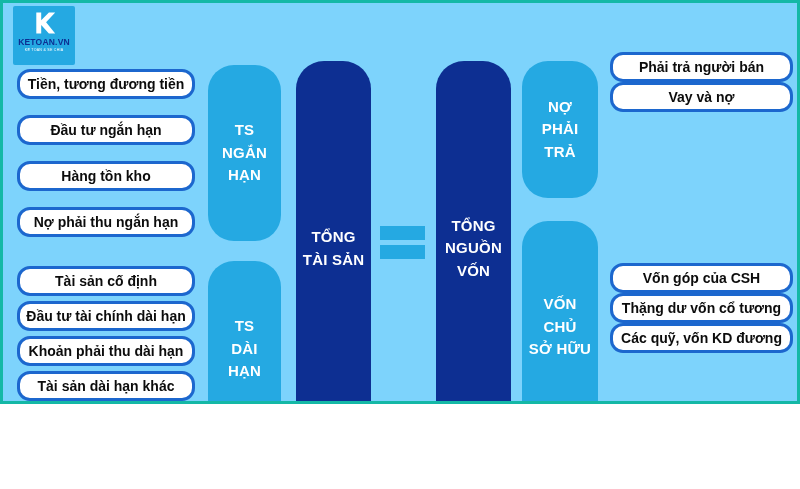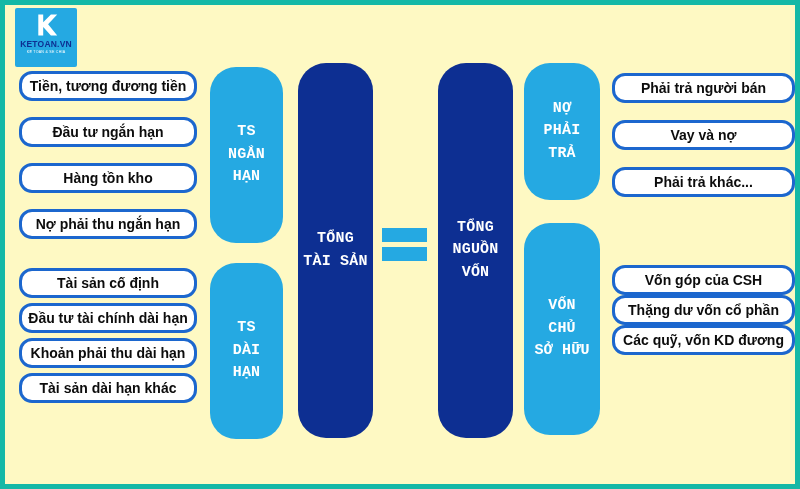--- a/index.html
+++ b/index.html
@@ -1,20 +1,20 @@
 <!DOCTYPE html>
 <html><head>
 <meta charset="utf-8">
 <style>
   html,body { margin:0; padding:0; background:#ffffff; }
   .canvas {
-    position:relative; width:800px; height:489px;
-    background:#fef9c3; overflow:hidden;
+    position:relative; width:800px; height:404px;
+    background:#7dd3fc; overflow:hidden;
     font-family:"Liberation Sans", sans-serif;
-    border:5px solid #14b8a6; box-sizing:border-box;
+    border:3px solid #14b8a6; box-sizing:border-box;
   }
 
   
   .logo {
     position:absolute; left:10px; top:3px; width:62px; height:59px;
     background:#25A9E2; border-radius:2px;
     display:flex; flex-direction:column; align-items:center; justify-content:flex-start;
   }
   .logo svg { margin-top:3px; }
   .logo .brand {
@@ -23,37 +23,37 @@
   }
   .logo .tagline {
     color:#ffffff; font-size:6px; transform:scale(.6); transform-origin:center top;
     line-height:1; margin-top:1px; white-space:nowrap; letter-spacing:.4px;
   }
 
   
   .stack { position:absolute; display:flex; flex-direction:column; }
   .stack-left-1  { left:14px;  top:66px;  width:178px; gap:16px;   }
   .stack-left-2  { left:14px;  top:263px; width:178px; gap:5px; }
-  .stack-right-1 { left:607px; top:68px;  width:183px; gap:17px;   }
+  .stack-right-1 { left:607px; top:49px;  width:183px;   }
   .stack-right-2 { left:607px; top:260px; width:183px;   }
   .item-box {
     height:30px; box-sizing:border-box;
     background:#ffffff; border:3px solid #1C67CE; border-radius:13px;
     display:flex; align-items:center; justify-content:center;
     font-size:14px; font-weight:bold; color:#0c0c0c;
     white-space:nowrap; padding:0 13px;
   }
 
   
   .pill {
     position:absolute; border-radius:26px; color:#ffffff; font-weight:bold;
     display:flex; flex-direction:column; align-items:center; justify-content:center;
     text-align:center; letter-spacing:.2px;
   }
-  .pill div { line-height:1.5;font-family:Liberation Mono, monospace; }
+  .pill div { line-height:1.5; }
   .pill-light { background:#25A9E2; font-size:15px; }
   .pill-dark  { background:#0D2F92; font-size:15px; border-radius:28px; }
 
   .pill-ts-ngan { left:205px; top:62px;  width:73px; height:176px; }
   .pill-ts-dai  { left:205px; top:258px; width:73px; height:176px; }
   .pill-tong-ts { left:293px; top:58px;  width:75px; height:375px; }
   .pill-tong-nv { left:433px; top:58px;  width:75px; height:375px; }
   .pill-no      { left:519px; top:58px;  width:76px; height:137px; }
   .pill-von     { left:519px; top:218px; width:76px; height:212px; }
 
@@ -125,22 +125,21 @@
 
   <div class="pill pill-light pill-von">
     <div>VỐN</div>
     <div>CHỦ</div>
     <div>SỞ HỮU</div>
   </div>
 
   <div class="stack stack-right-1">
     <div class="item-box">Phải trả người bán</div>
     <div class="item-box">Vay và nợ</div>
-    <div class="item-box">Phải trả khác...</div>
   </div>
 
   <div class="stack stack-right-2">
     <div class="item-box">Vốn góp của CSH</div>
-    <div class="item-box">Thặng dư vốn cổ phần</div>
+    <div class="item-box">Thặng dư vốn cổ tương</div>
     <div class="item-box">Các quỹ, vốn KD đương</div>
   </div>
 
 </div>
 
 </body></html>

